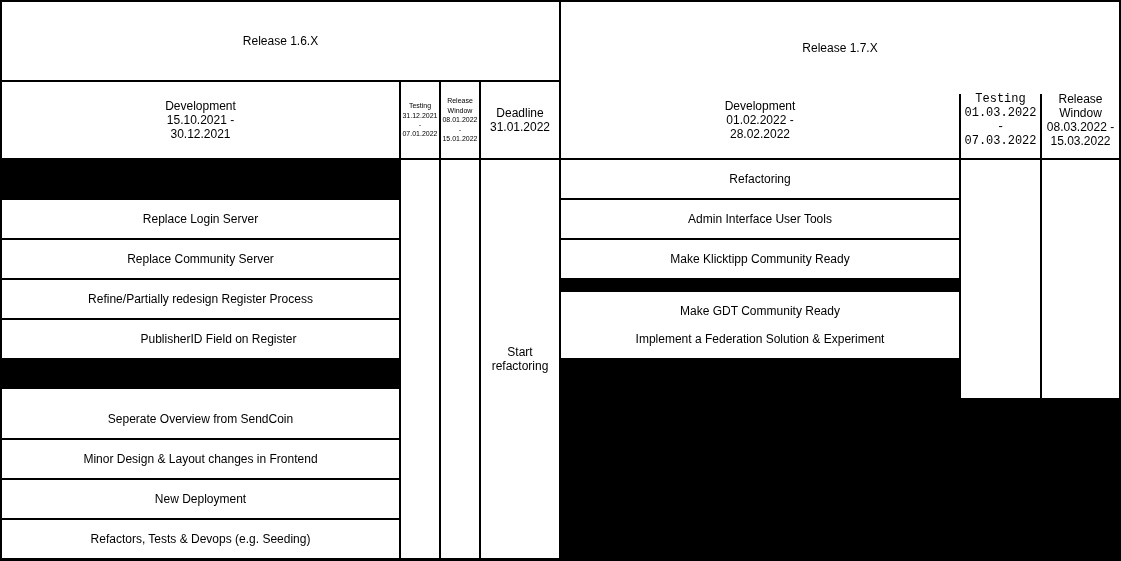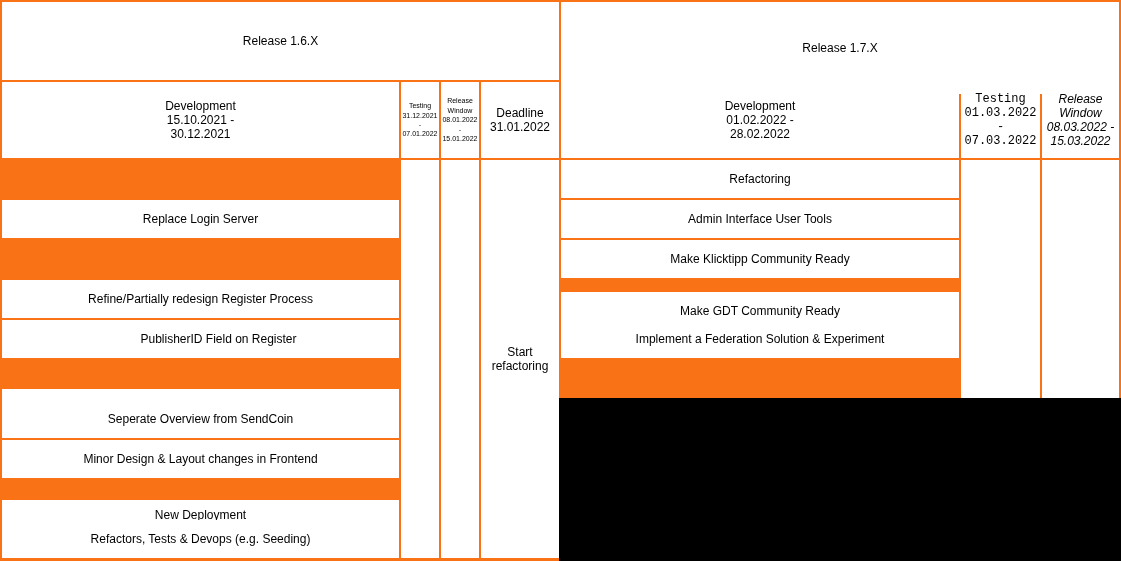--- a/index.html
+++ b/index.html
@@ -1,20 +1,20 @@
 <!DOCTYPE html>
 <html><head>
 <meta charset="utf-8">
 <style>
   html, body { margin: 0; padding: 0; }
   #canvas {
     position: relative;
     width: 1121px;
     height: 561px;
-    background: #f97316;
+    background: #000000;
     font-family: "Liberation Sans", sans-serif;
     color: #000000;
     overflow: hidden;
   }
   .cell {
     position: absolute;
     background: #ffffff;
     box-sizing: border-box;
     display: flex;
     align-items: center;
@@ -53,44 +53,45 @@
   <div class="cell small" style="left:441px; top:82px; width:38px; height:76px;">Release
 Window
 08.01.2022
 -
 15.01.2022</div>
 
   <div class="cell" style="left:481px; top:82px; width:78px; height:76px;">Deadline
 31.01.2022</div>
 
   <div class="cell" style="left:2px; top:200px; width:397px; height:38px;">Replace Login Server</div>
+  <div class="cell" style="left:2px; top:240px; width:397px; height:38px;">Replace Community Server</div>
   <div class="cell" style="left:2px; top:280px; width:397px; height:38px;">Refine/Partially redesign Register Process</div>
   <div class="cell" style="left:2px; top:320px; width:397px; height:38px;padding-left:36px;">PublisherID Field on Register</div>
   <div class="cell" style="left:2px; top:360px; width:397px; height:38px;margin-top:29px;">GDD Decay Calculator Tool</div>
   <div class="cell" style="left:2px; top:400px; width:397px; height:38px;">Seperate Overview from SendCoin</div>
   <div class="cell" style="left:2px; top:440px; width:397px; height:38px;">Minor Design &amp; Layout changes in Frontend</div>
-  <div class="cell" style="left:2px; top:500px; width:397px; height:30px;text-align:center;">New Deployment</div>
+  <div class="cell" style="left:2px; top:480px; width:397px; height:38px;text-align:center;">New Deployment</div>
   <div class="cell" style="left:2px; top:520px; width:397px; height:38px;">Refactors, Tests &amp; Devops (e.g. Seeding)</div>
 
   <div class="cell" style="left:401px; top:160px; width:38px; height:398px;"></div>
   <div class="cell" style="left:441px; top:160px; width:38px; height:398px;"></div>
   <div class="cell" style="left:481px; top:160px; width:78px; height:398px;">Start
 refactoring</div>
 
   <div class="cell" style="left:561px; top:2px; width:558px; height:92px;">Release 1.7.X</div>
 
   <div class="cell" style="left:561px; top:82px; width:398px; height:76px;">Development
 01.02.2022 -
 28.02.2022</div>
 
   <div class="cell" style="left:961px; top:82px; width:79px; height:76px;font-family:Liberation Mono, monospace;">Testing
 01.03.2022 -
 07.03.2022</div>
 
-  <div class="cell" style="left:1042px; top:82px; width:77px; height:76px;font-style:italic;">Release
+  <div class="cell" style="left:1042px; top:82px; width:77px; height:76px;">Release
 Window
 08.03.2022 -
 15.03.2022</div>
 
   <div class="cell" style="left:561px; top:160px; width:398px; height:38px;">Refactoring</div>
   <div class="cell" style="left:561px; top:200px; width:398px; height:38px;">Admin Interface User Tools</div>
   <div class="cell" style="left:561px; top:240px; width:398px; height:38px;">Make Klicktipp Community Ready</div>
   <div class="cell" style="left:561px; top:292px; width:398px; height:38px;">Make GDT Community Ready</div>
   <div class="cell" style="left:561px; top:320px; width:398px; height:38px;text-align:right;">Implement a Federation Solution &amp; Experiment</div>
 

